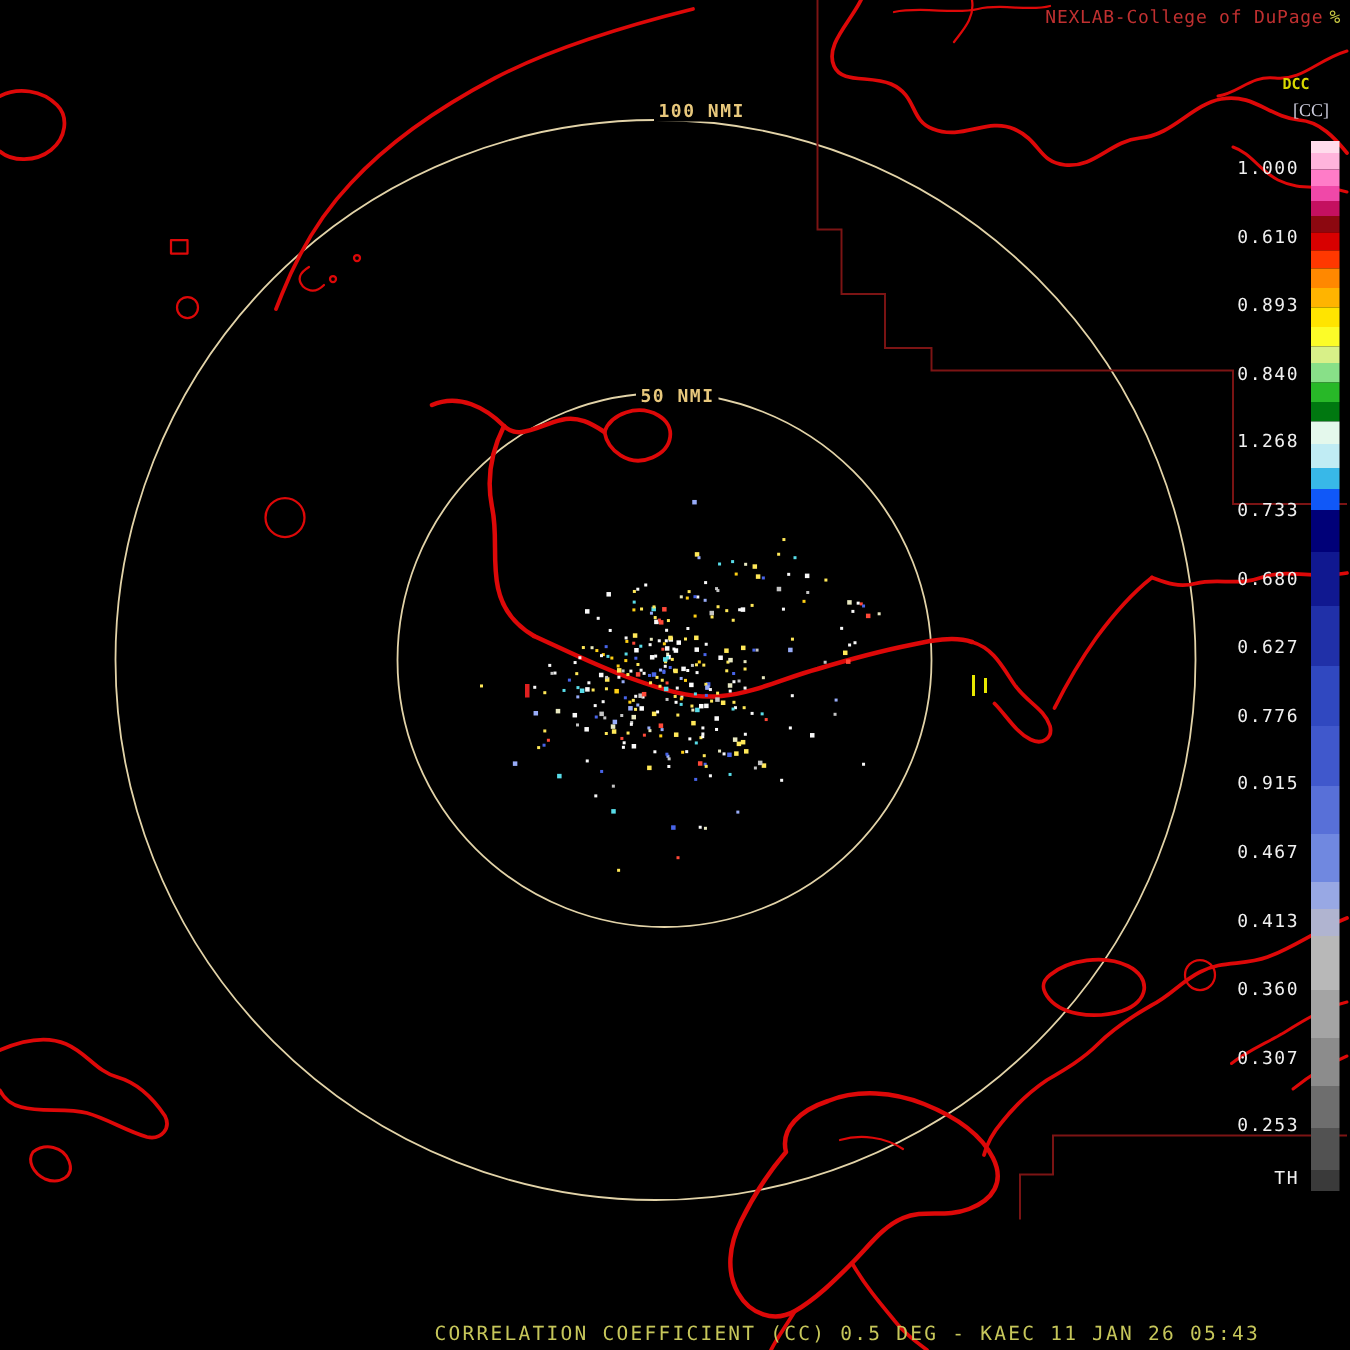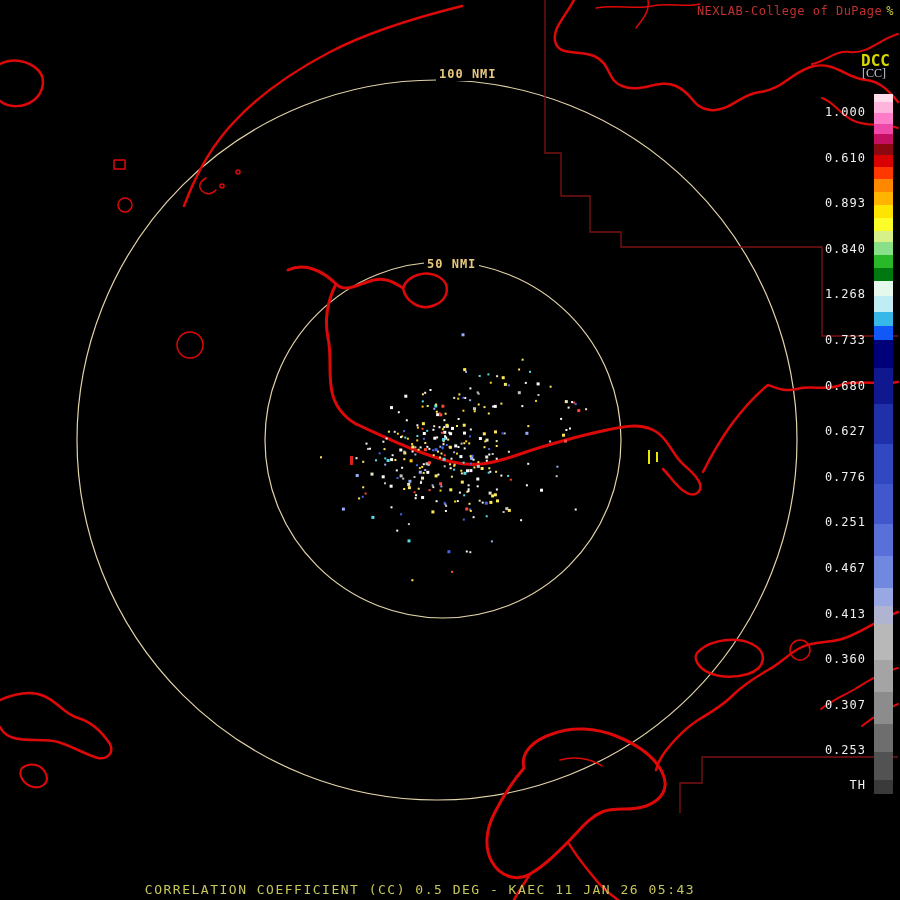--- a/index.html
+++ b/index.html
@@ -17,37 +17,37 @@
   .boundary{fill:none;stroke:var(--boundary);stroke-width:1.3;}
   .ring-label{
     position:absolute;background:#000;color:var(--ring-label);
     font-size:12px;font-weight:bold;padding:0 3px;letter-spacing:1px;
   }
   .brand{
     position:absolute;top:4px;right:6px;font-size:12px;letter-spacing:.5px;
     color:var(--brand-text);
   }
   .brand .logo-mark{color:#cccc44;margin-left:4px;}
-  .prod-code{position:absolute;top:51px;right:10px;font-size:16px;font-weight:bold;color:var(--product-code-text);}
+  .prod-code{position:absolute;top:51px;right:27px;font-size:10px;font-weight:bold;color:var(--product-code-text);}
   .prod-unit{position:absolute;top:66px;right:14px;font-size:12px;color:var(--product-unit-text);font-family:Liberation Serif, serif;}
   .colorbar{
     position:absolute;top:94px;right:7px;width:19px;display:flex;flex-direction:column;
   }
   .colorbar div{width:19px;}
   .cbtick{
     position:absolute;right:34px;height:14px;line-height:14px;font-size:12px;
     color:var(--tick-text);letter-spacing:1px;white-space:nowrap;
   }
   .th-label{
     position:absolute;right:34px;top:778px;font-size:12px;letter-spacing:1px;
     color:var(--tick-text);
     text-align:right;
   }
   .caption{
-    position:absolute;left:0;right:60px;bottom:3px;text-align:center;
+    position:absolute;left:0;right:60px;bottom:3px;text-align:right;
     font-size:13px;letter-spacing:1.5px;color:var(--caption-text);white-space:nowrap;
   }
 </style>
 </head>
 <body>
 
 <div class="screen">
 
   <svg width="900" height="900" viewBox="0 0 900 900">
 
@@ -481,21 +481,21 @@
   <div id="colorbar-ticks">
       <div class="cbtick" style="top: 105px;">1.000</div>
       <div class="cbtick" style="top: 150.6px;">0.610</div>
       <div class="cbtick" style="top: 196.2px;">0.893</div>
       <div class="cbtick" style="top: 241.8px;">0.840</div>
       <div class="cbtick" style="top: 287.4px;">1.268</div>
       <div class="cbtick" style="top: 333px;">0.733</div>
       <div class="cbtick" style="top: 378.6px; text-align: center;">0.680</div>
       <div class="cbtick" style="top: 424.2px;">0.627</div>
       <div class="cbtick" style="top: 469.8px;">0.776</div>
-      <div class="cbtick" style="top: 515.4px;">0.251</div>
+      <div class="cbtick" style="top: 515.4px;">0.915</div>
       <div class="cbtick" style="top: 561px;">0.467</div>
       <div class="cbtick" style="top: 606.6px;">0.413</div>
       <div class="cbtick" style="top: 652.2px;">0.360</div>
       <div class="cbtick" style="top: 697.8px;">0.307</div>
       <div class="cbtick" style="top: 743.4px;">0.253</div>
     </div>
   <div class="th-label">TH</div>
 
   <div class="caption">CORRELATION COEFFICIENT (CC) 0.5 DEG - KAEC 11 JAN 26 05:43</div>
 </div>

